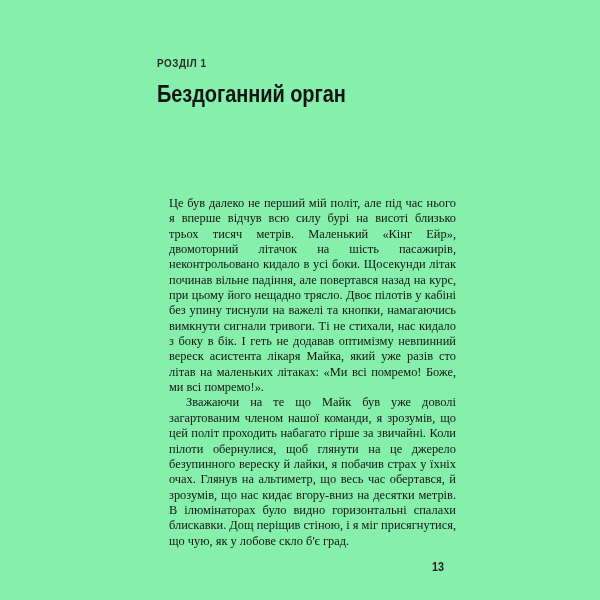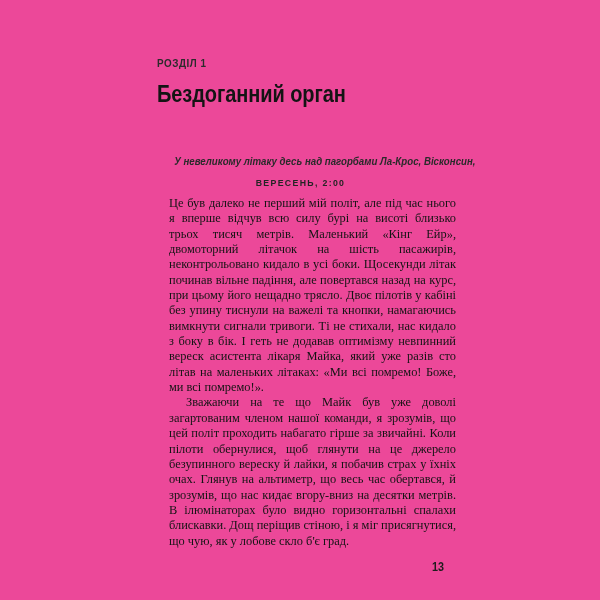--- a/index.html
+++ b/index.html
@@ -13,21 +13,21 @@
     height: 600px;
     overflow: hidden;
     font-family: "Liberation Serif", "DejaVu Serif", serif;
     color: #1a1a1a;
     position: relative;
   }
 
   .page {
     position: absolute;
     inset: 0;
-    background: #ec4899;
+    background: #86efac;
   }
 
   
   .content {
     position: absolute;
     left: 157px;
     top: 0;
     width: 287px;
     height: 600px;
   }
@@ -135,24 +135,20 @@
 
 <div class="page">
 
   <div class="content">
 
     <div class="chapter-head">
       <div class="chapter-eyebrow">РОЗДІЛ 1</div>
       <h1 class="chapter-title">Бездоганний орган</h1>
     </div>
 
-    <div class="epigraph">
-      <div class="epigraph-place">У невеликому літаку десь над пагорбами Ла-Крос, Вісконсин,</div>
-      <div class="epigraph-time">ВЕРЕСЕНЬ, 2:00</div>
-    </div>
 
     <div class="body-copy">
       <p>Це був далеко не перший мій політ, але під час нього я вперше відчув всю силу бурі на висоті близько трьох тисяч метрів. Маленький «Кінг Ейр», двомоторний літачок на шість пасажирів, неконтрольовано кидало в усі боки. Щосекунди літак починав вільне падіння, але повертався назад на курс, при цьому його нещадно трясло. Двоє пілотів у кабіні без упину тиснули на важелі та кнопки, намагаючись вимкнути сигнали тривоги. Ті не стихали, нас кидало з боку в бік. І геть не додавав оптимізму невпинний вереск асистента лікаря Майка, який уже разів сто літав на маленьких літаках: «Ми всі помремо! Боже, ми всі помремо!».</p>
       <p>Зважаючи на те що Майк був уже доволі загартованим членом нашої команди, я зрозумів, що цей політ проходить набагато гірше за звичайні. Коли пілоти обернулися, щоб глянути на це джерело безупинного вереску й лайки, я побачив страх у їхніх очах. Глянув на альтиметр, що весь час обертався, й зрозумів, що нас кидає вгору-вниз на десятки метрів. В ілюмінаторах було видно горизонтальні спалахи блискавки. Дощ періщив стіною, і я міг присягнутися, що чую, як у лобове скло б'є град.</p>
     </div>
 
   </div>
 
   <div class="folio">13</div>
 

